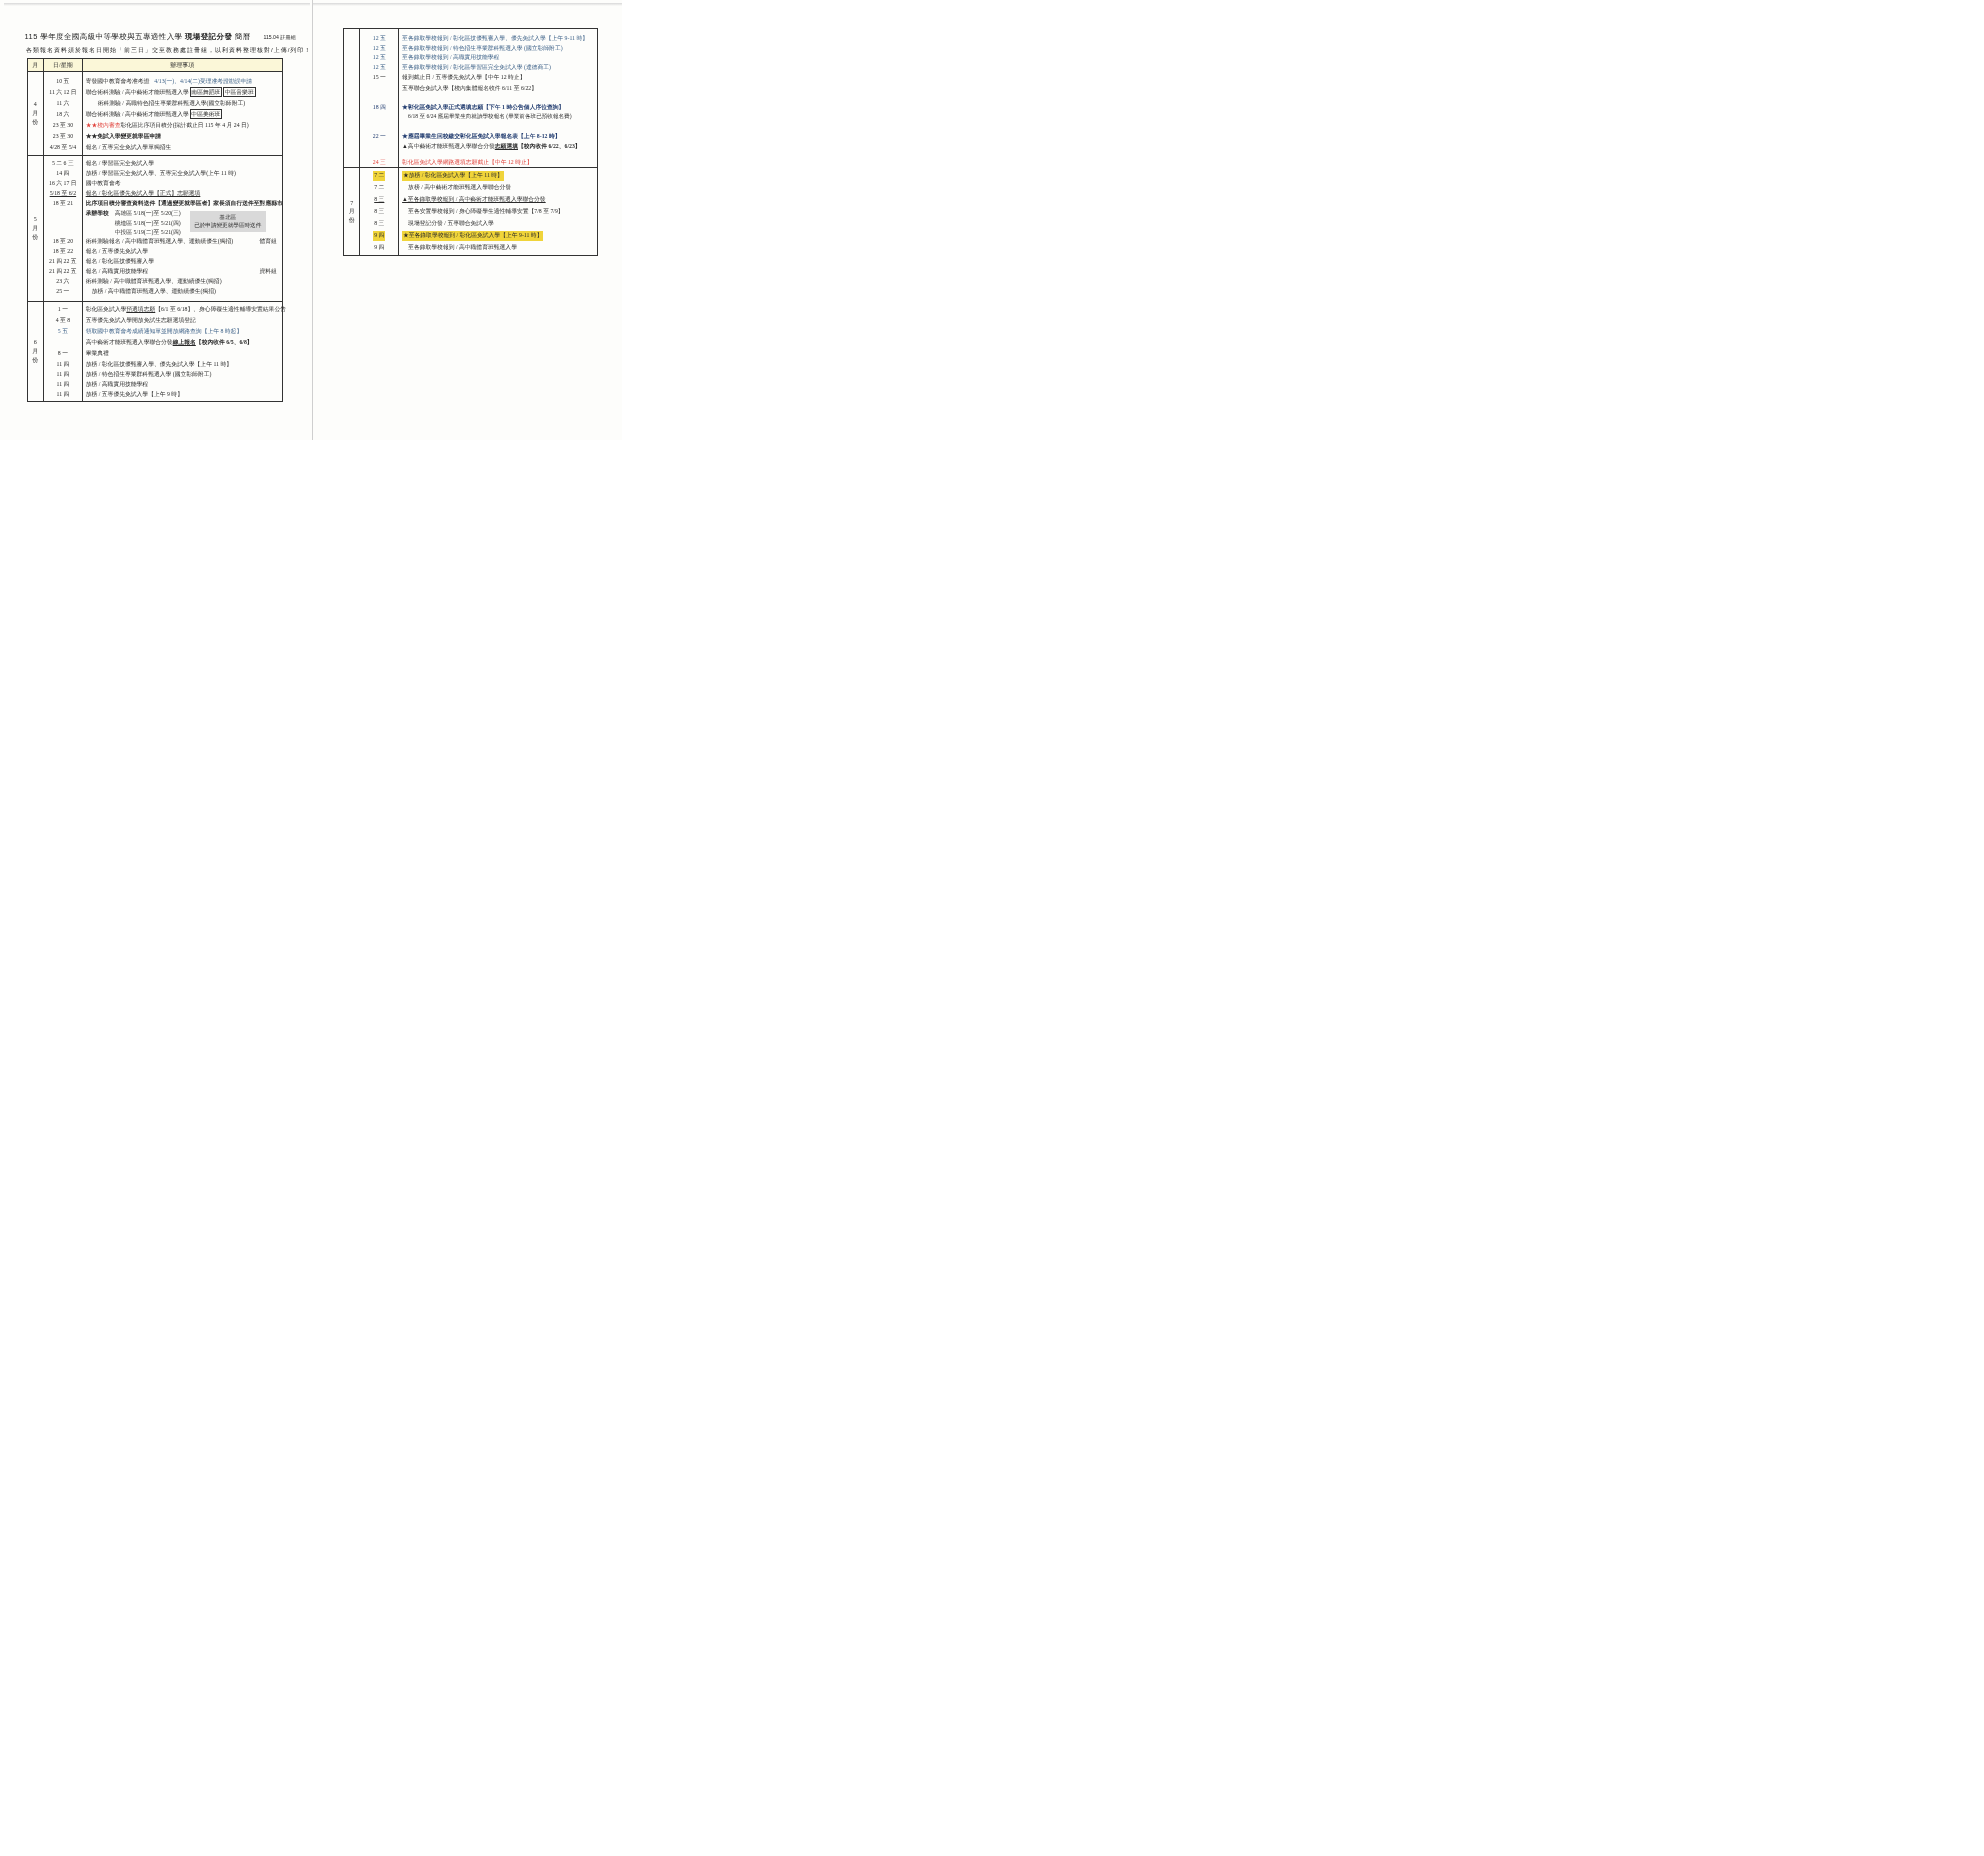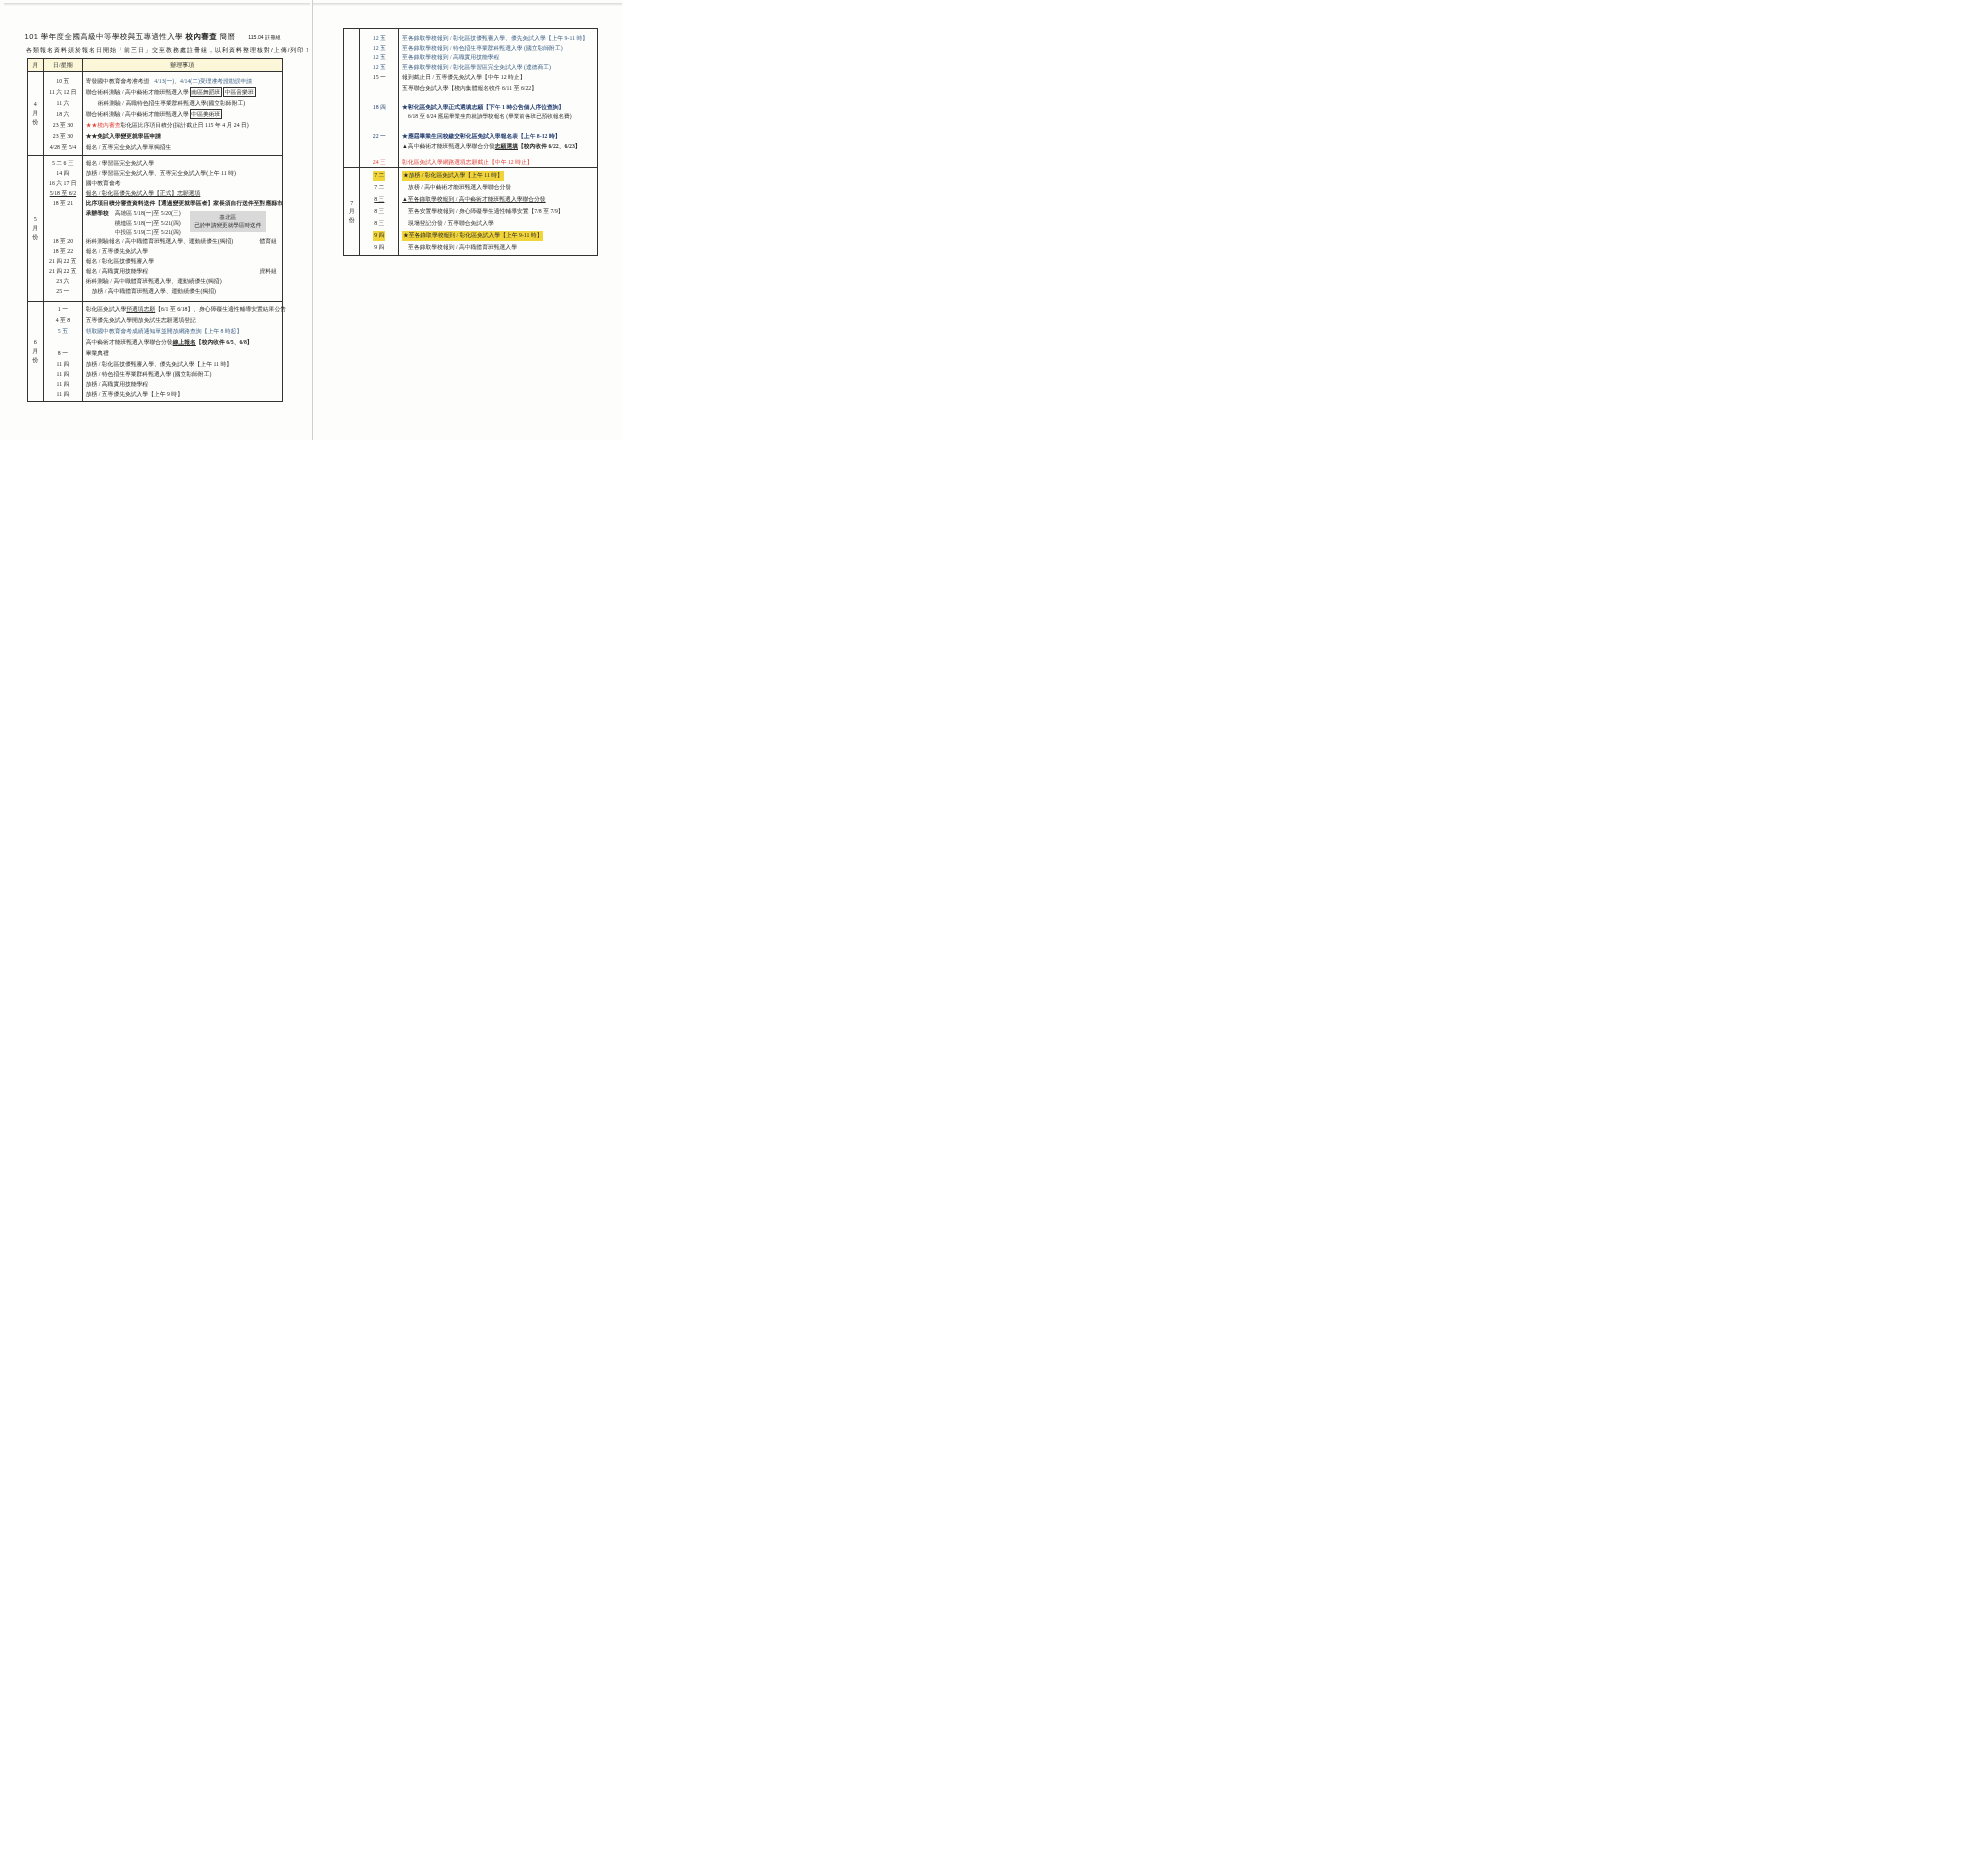--- a/index.html
+++ b/index.html
@@ -43,22 +43,22 @@
                display: flex; flex-direction: column; align-items: center; justify-content: center; font-size: 5.6px; line-height: 8.7px; }
     .sub-row { display: flex; white-space: nowrap; height: 9.5px; align-items: center; }
   </style>
 </head>
 <body>
 
 <div class="page page-left">
   <div class="page-shadow" style="left:4px;width:306px;"></div>
 
   <div class="title-line">
-    <span>101 學年度全國高級中等學校與五專適性入學</span>
-    <span class="bold">校內審查</span>
+    <span>115 學年度全國高級中等學校與五專適性入學</span>
+    <span class="bold">現場登記分發</span>
     <span>簡曆</span>
     <span class="doc-tag">115.04 註冊組</span>
   </div>
   <div class="notice">各類報名資料須於報名日開始「前三日」交至教務處註冊組，以利資料整理核對/上傳/列印！</div>
 
   <table class="sched" style="left:26.6px; top:58px; width:256px;">
     <colgroup>
         <col style="width:16.3px">
         <col style="width:39px">
         <col>

